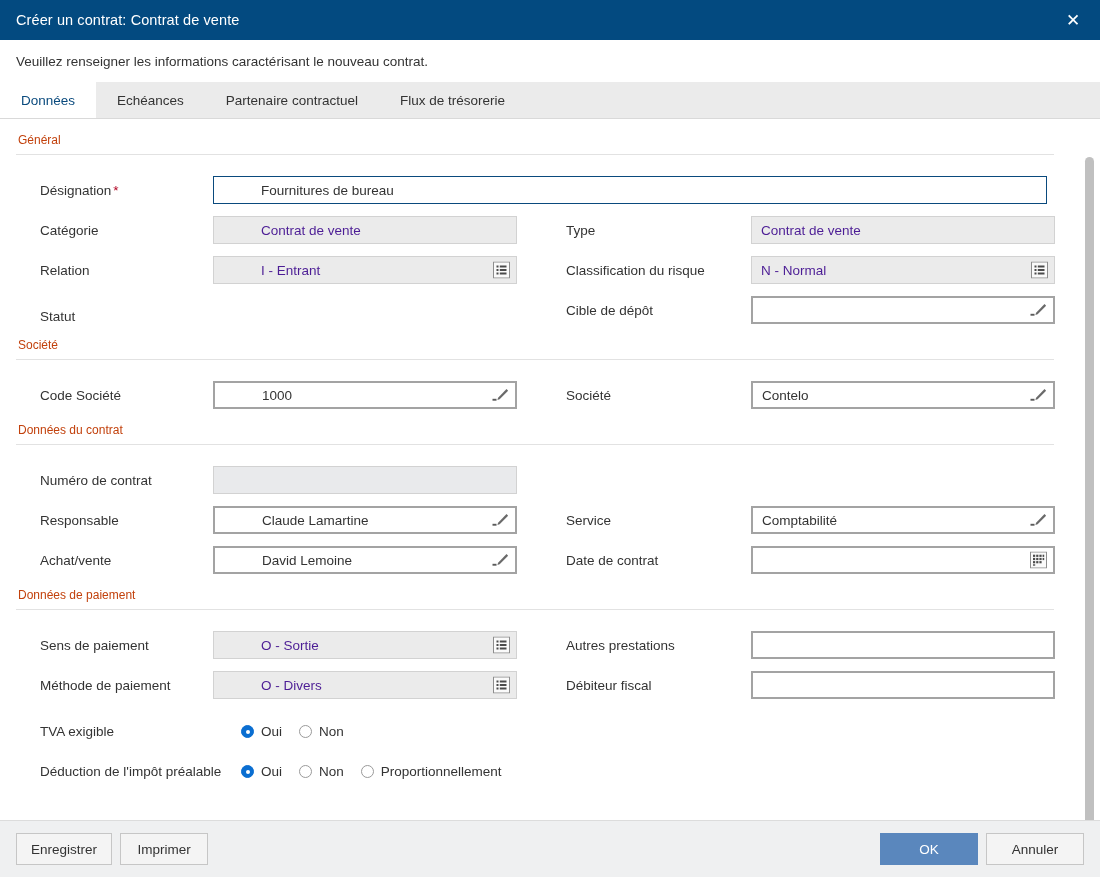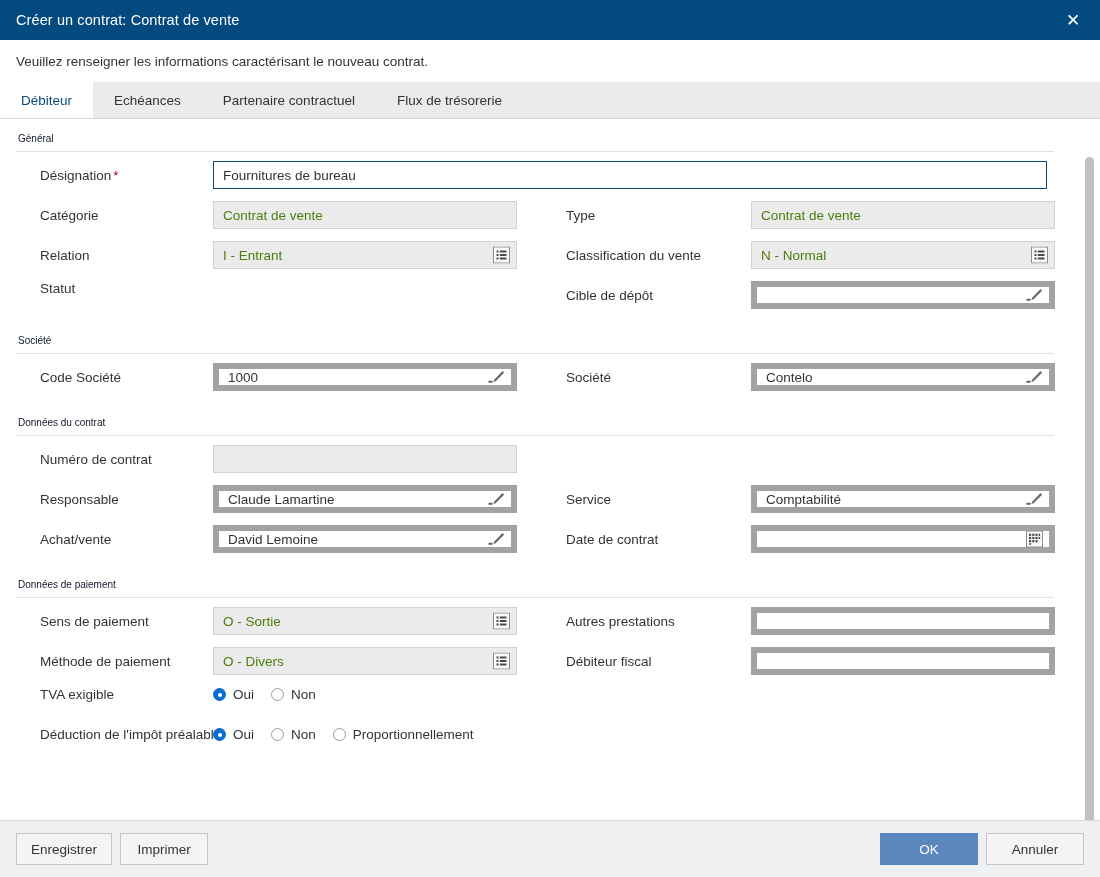--- a/index.html
+++ b/index.html
@@ -98,35 +98,35 @@
     overflow: hidden;
     background: #ffffff;
     padding: 0 0 0 0;
   }
   .content-inner {
     padding: 14px 46px 0 16px;
   }
 
   
   .section-title {
-    color: #0f172a;
-    font-size: 10px;
+    color: #c2410c;
+    font-size: 12px;
     padding: 0 0 7px 2px;
     margin-top: 14px;
   }
   .section-title:first-child { margin-top: 0; }
   .section-rule {
     border-bottom: 1px solid #e2e2e2;
     margin-bottom: 9px;
   }
 
   
   .row {
     display: flex;
-    align-items: flex-start;
+    align-items: flex-end;
     height: 40px;
   }
   .col {
     display: flex;
     align-items: center;
     flex: 0 0 auto;
   }
   .col-left  { width: 534px; }
   .col-right { width: 514px; }
 
@@ -142,26 +142,26 @@
     color: #b00020;
     margin-left: 2px;
   }
 
   
   .field {
     position: relative;
     height: 28px;
     box-sizing: border-box;
     background: #ffffff;
-    border: 6px solid #a3a3a3;
+    border: 2px solid #a3a3a3;
     display: flex;
     align-items: center;
     flex: 0 0 auto;
   }
-  .col-left  .field { width: 304px; }
+  .col-left  .field { width: 304px; padding-left: 38px; }
   .col-right .field { width: 304px; }
   .field.wide { width: 834px; }
   .field input {
     border: none;
     outline: none;
     background: transparent;
     font-family: "Liberation Sans", sans-serif;
     font-size: 13.5px;
     color: #333333;
     width: 100%;
@@ -169,21 +169,21 @@
     padding: 0 30px 0 9px;
     box-sizing: border-box;
   }
   .field.focused {
     border: 1px solid #0a4a7d;
   }
   .field.readonly {
     background: #ebebeb;
     border: 1px solid #d2d2d2;
   }
-  .field.readonly input { color: #4d7c0f; }
+  .field.readonly input { color: #4c1d95; }
   .field.disabled {
     background: #e9eaec;
     border: 1px solid #d2d2d2;
   }
   .field.no-icon input { padding-right: 9px; }
 
   
   .fld-icon {
     position: absolute;
     right: 5px;
@@ -228,21 +228,21 @@
     position: absolute;
     left: 50%; top: 50%;
     transform: translate(-50%, -50%);
     width: 4px; height: 4px;
     border-radius: 50%;
     background: #ffffff;
   }
   .radio-label { font-size: 13.5px; color: #333333; }
 
   .radio-row .label { padding-left: 24px; }
-  .radio-row .radio-group { padding-left: 0; }
+  .radio-row .radio-group { padding-left: 0; margin-left: 28px; }
 
   
   .scrollbar-track {
     position: absolute;
     top: 38px;
     right: 6px;
     width: 9px;
     bottom: 57px;
     background: transparent;
   }
@@ -299,21 +299,21 @@
   <div class="titlebar">
     <div class="titlebar-title">Créer un contrat: Contrat de vente</div>
     <div class="close-btn">✕</div>
   </div>
 
   <div class="subtitle-bar">
     <span>Veuillez renseigner les informations caractérisant le nouveau contrat.</span>
   </div>
 
   <div class="tabbar">
-    <div class="tab active">Débiteur</div>
+    <div class="tab active">Données</div>
     <div class="tab">Echéances</div>
     <div class="tab">Partenaire contractuel</div>
     <div class="tab">Flux de trésorerie</div>
   </div>
 
   <div class="content">
     <div class="content-inner">
 
       <div class="section-title">Général</div>
       <div class="section-rule"></div>
@@ -354,21 +354,21 @@
                 <rect x="6.8" y="4" width="6.7" height="2" fill="#4a4a4a"></rect>
                 <rect x="3.5" y="7.5" width="2" height="2" fill="#4a4a4a"></rect>
                 <rect x="6.8" y="7.5" width="6.7" height="2" fill="#4a4a4a"></rect>
                 <rect x="3.5" y="11" width="2" height="2" fill="#4a4a4a"></rect>
                 <rect x="6.8" y="11" width="6.7" height="2" fill="#4a4a4a"></rect>
               </svg>
             </span>
           </div>
         </div>
         <div class="col col-right">
-          <div class="label">Classification du vente</div>
+          <div class="label">Classification du risque</div>
           <div class="field readonly">
             <input type="text" readonly="" value="N - Normal" style="">
             <span class="fld-icon">
               <svg width="17" height="17" viewBox="0 0 17 17">
                 <rect x="0.5" y="0.5" width="16" height="16" fill="#fafafa" stroke="#8d8d8d"></rect>
                 <rect x="3.5" y="4" width="2" height="2" fill="#4a4a4a"></rect>
                 <rect x="6.8" y="4" width="6.7" height="2" fill="#4a4a4a"></rect>
                 <rect x="3.5" y="7.5" width="2" height="2" fill="#4a4a4a"></rect>
                 <rect x="6.8" y="7.5" width="6.7" height="2" fill="#4a4a4a"></rect>
                 <rect x="3.5" y="11" width="2" height="2" fill="#4a4a4a"></rect>

